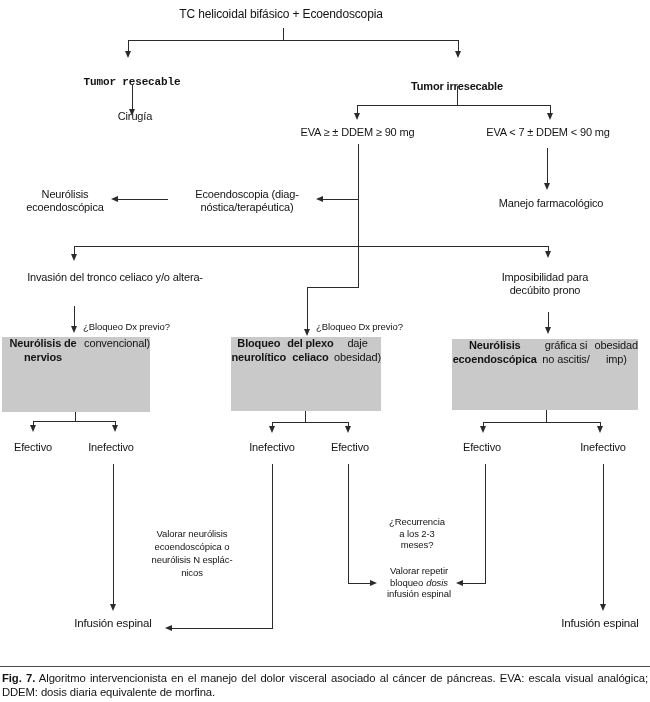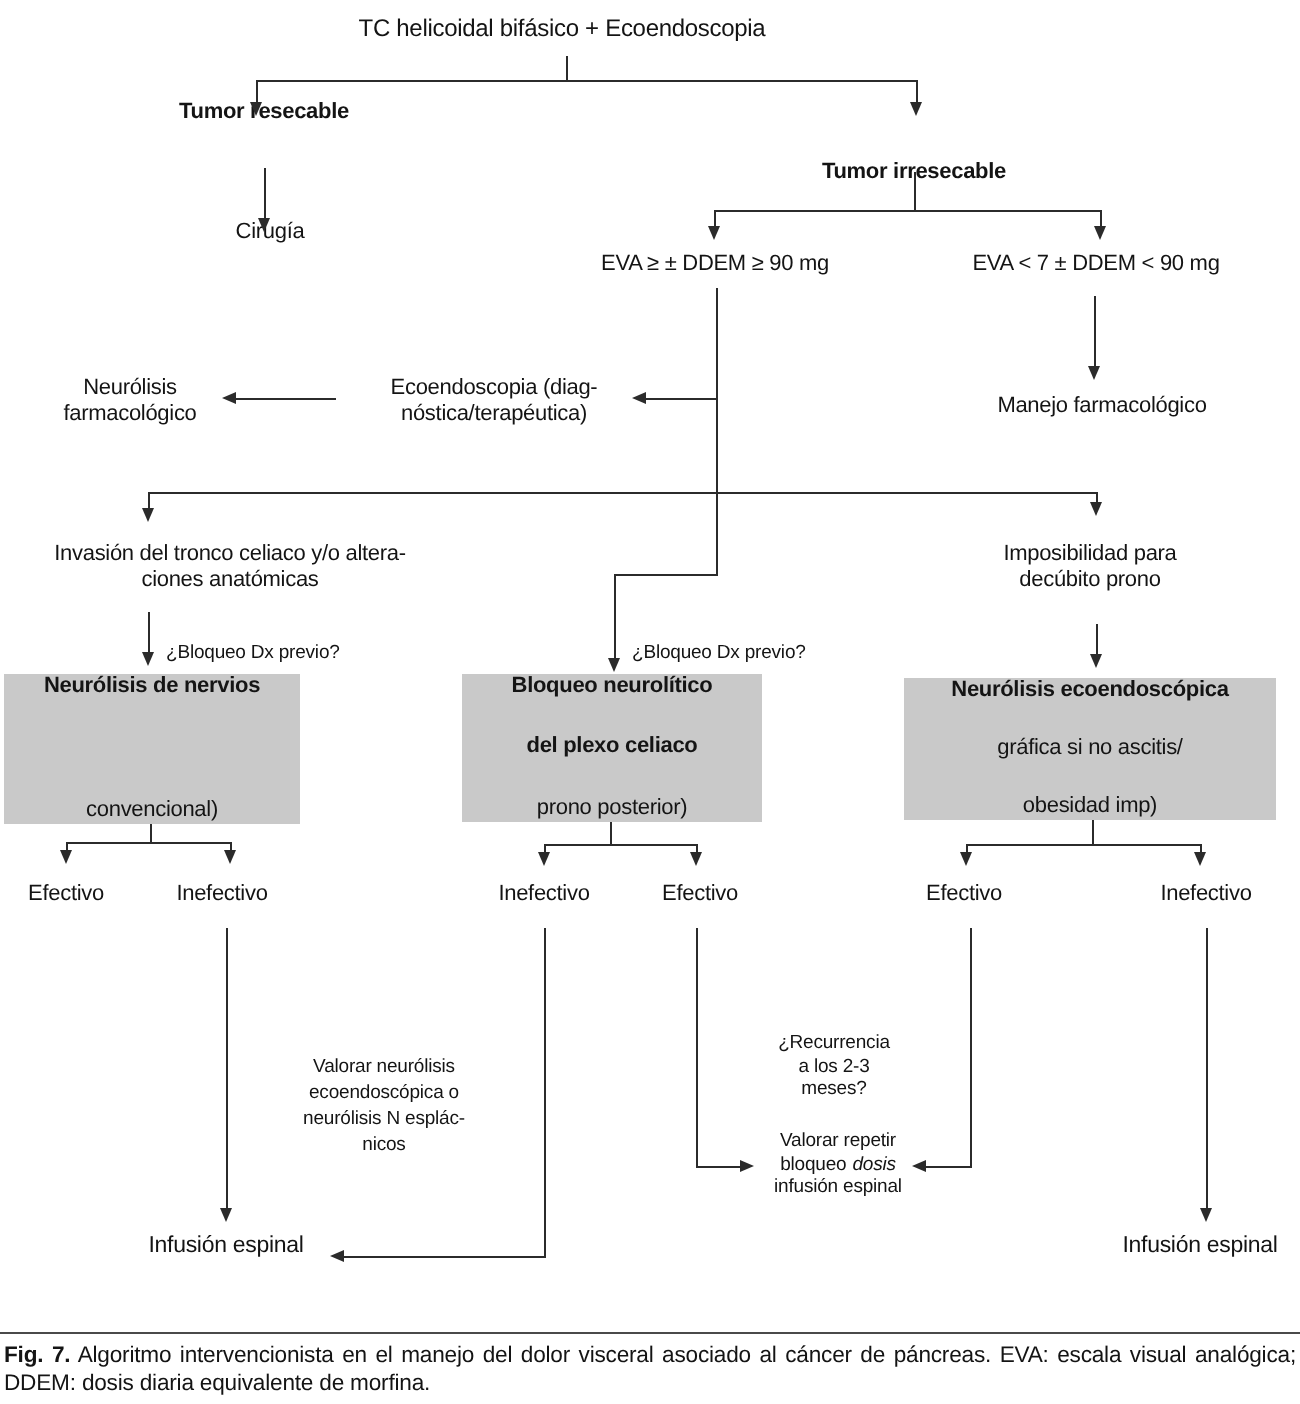--- a/index.html
+++ b/index.html
@@ -12,76 +12,75 @@
   .nw{white-space:nowrap;}
   .b{font-weight:bold;}
   .sm{font-size:9.5px;line-height:13px;letter-spacing:-0.1px;}
   .sm2{font-size:9.5px;line-height:11.5px;letter-spacing:-0.1px;}
   .left{text-align:left;}
   .title{font-size:12px;}
   .big{font-size:11.5px;}
   .i{font-style:italic;margin-left:3px;}
   .gbox{
     position:absolute;background:var(--box-fill,#c9c9c9);
-    display:flex;flex-direction:column;justify-content:space-between;
+    display:flex;flex-direction:row;justify-content:space-between;
     text-align:center;font-size:11px;line-height:13.5px;letter-spacing:-0.15px;
   }
   .ln{position:absolute;background:var(--line,#2b2b2b);}
   .ah{position:absolute;width:0;height:0;border-style:solid;border-color:transparent;}
   .ah-d{border-width:7px 3.5px 0 3.5px;border-top-color:var(--line,#2b2b2b);}
   .ah-l{border-width:3.5px 7px 3.5px 0;border-right-color:var(--line,#2b2b2b);}
   .ah-r{border-width:3.5px 0 3.5px 7px;border-left-color:var(--line,#2b2b2b);}
   .rule{position:absolute;left:0;top:666px;width:650px;height:1px;background:#4a4a4a;}
   .caption{
     position:absolute;left:2px;top:671px;width:646px;
     font-size:11.3px;line-height:14px;text-align:justify;letter-spacing:-0.1px;
   }
 </style>
 </head>
 <body style="color: rgb(20, 20, 20);">
 
 <div class="node title nw" style="left:131px;top:8px;width:300px;">TC helicoidal bifásico + Ecoendoscopia</div>
 
-<div class="node b nw" style="left:57px;top:50px;width:150px;">Tumor resecable</div>
+<div class="node b nw" style="left:57px;top:76px;width:150px;font-family:Liberation Mono, monospace;">Tumor resecable</div>
 <div class="node b nw" style="left:382px;top:64px;width:150px;margin-top:16px;">Tumor irresecable</div>
 
 <div class="node nw" style="left:85px;top:110px;width:100px;">Cirugía</div>
 <div class="node nw" style="left:285px;top:126px;width:145px;">EVA ≥ ± DDEM ≥ 90 mg</div>
 <div class="node nw" style="left:474px;top:126px;width:148px;">EVA &lt; 7 ± DDEM &lt; 90 mg</div>
 
 <div class="node" style="left:15px;top:188px;width:100px;">
   <div>Neurólisis</div>
-  <div>farmacológico</div>
+  <div>ecoendoscópica</div>
 </div>
 <div class="node" style="left:182px;top:188px;width:130px;">
   <div>Ecoendoscopia (diag-</div>
   <div>nóstica/terapéutica)</div>
 </div>
 <div class="node nw" style="left:481px;top:197px;width:140px;">Manejo farmacológico</div>
 
 <div class="node" style="left:10px;top:271px;width:210px;">
   <div>Invasión del tronco celiaco y/o altera-</div>
-  <div>ciones anatómicas</div>
 </div>
 <div class="node" style="left:475px;top:271px;width:140px;">
   <div>Imposibilidad para</div>
   <div>decúbito prono</div>
 </div>
 
 <div class="node sm left nw" style="left:83px;top:320px;">¿Bloqueo Dx previo?</div>
 <div class="node sm left nw" style="left:316px;top:320px;">¿Bloqueo Dx previo?</div>
 
 <div class="gbox" style="left:2px;top:337px;width:148px;height:75px;">
   <div class="b">Neurólisis de nervios</div>
   <div>convencional)</div>
 </div>
 <div class="gbox" style="left:231px;top:337px;width:150px;height:74px;">
   <div class="b">Bloqueo neurolítico</div>
   <div class="b">del plexo celiaco</div>
-  <div>prono posterior)</div>
+  <div>daje obesidad)</div>
 </div>
 <div class="gbox" style="left:452px;top:339px;width:186px;height:71px;">
   <div class="b">Neurólisis ecoendoscópica</div>
   <div>gráfica si no ascitis/</div>
   <div>obesidad imp)</div>
 </div>
 
 <div class="node nw" style="left:8px;top:441px;width:50px;">Efectivo</div>
 <div class="node nw" style="left:81px;top:441px;width:60px;">Inefectivo</div>
 <div class="node nw" style="left:242px;top:441px;width:60px;">Inefectivo</div>

